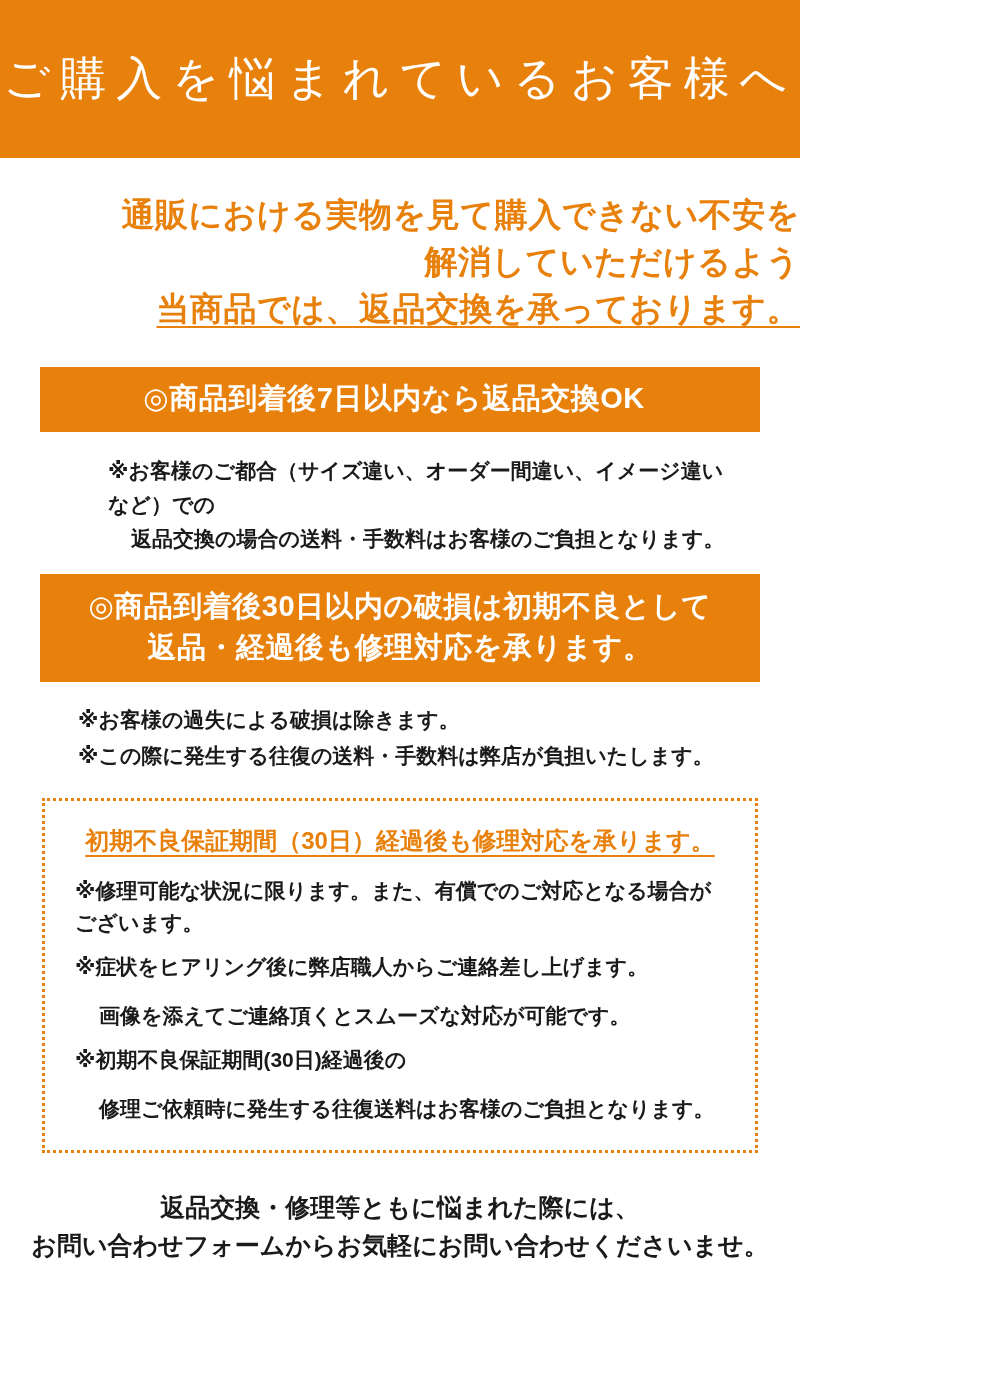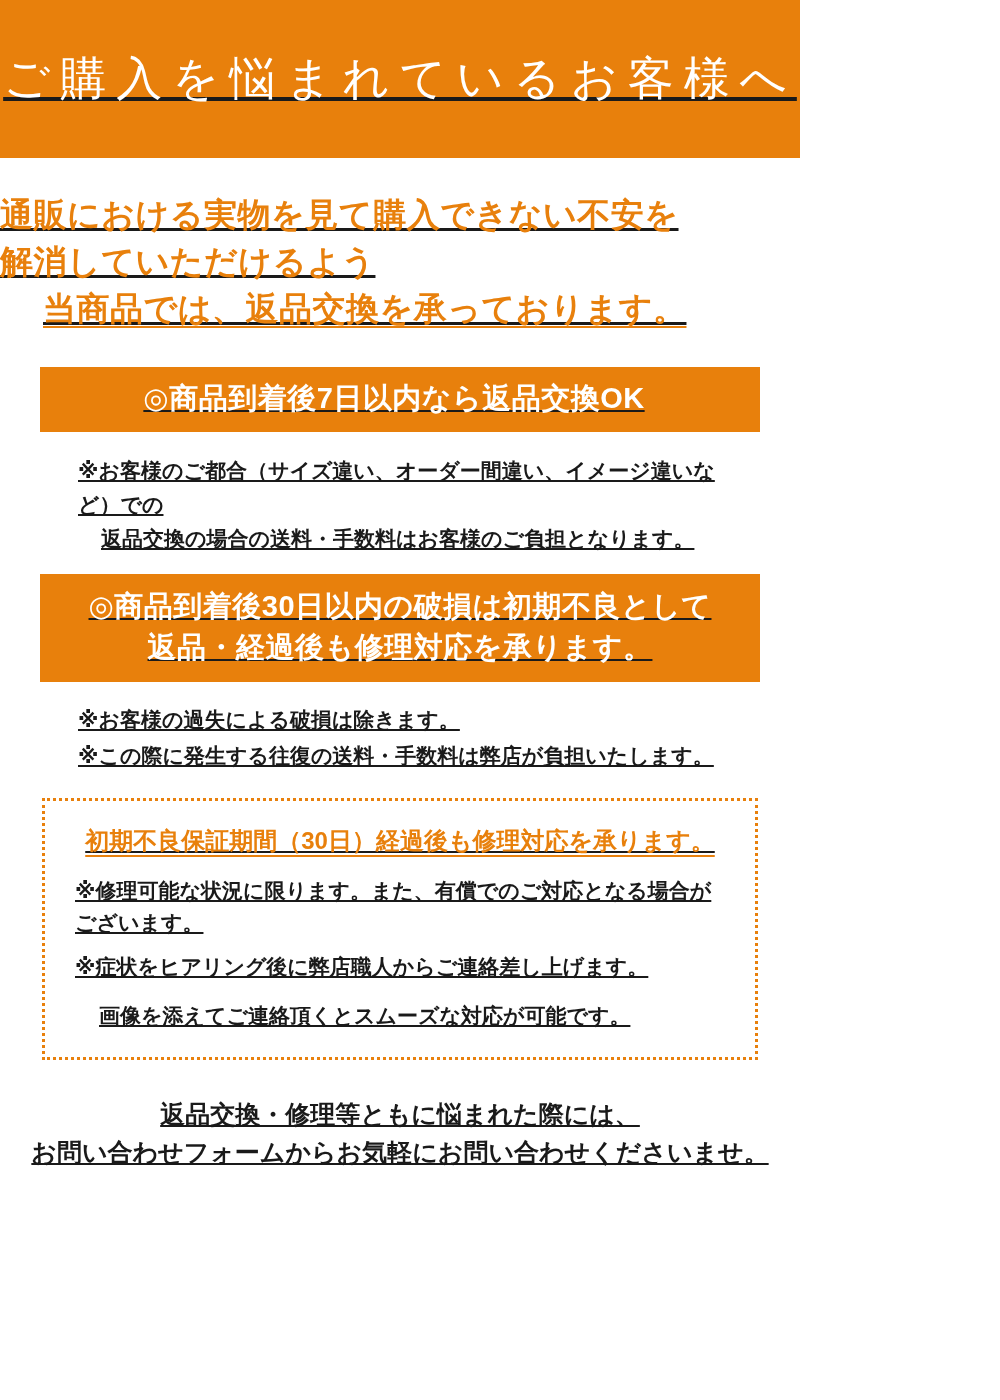--- a/index.html
+++ b/index.html
@@ -13,21 +13,20 @@
     font-family: "Liberation Sans", "DejaVu Sans", sans-serif;
     color: #1a1a1a;
     overflow: hidden;
   }
 
   .page {
     position: relative;
     width: 800px;
     height: 1400px;
     box-sizing: border-box;
-    text-decoration: underline;
   }
 
   
   .header-banner {
     width: 100%;
     height: 158px;
     background: #e8800c;
     display: flex;
     align-items: center;
     justify-content: center;
@@ -37,21 +36,21 @@
     font-size: 46px;
     font-weight: 400;
     letter-spacing: 10px;
     font-family: "Liberation Serif", "DejaVu Serif", serif;
     white-space: nowrap;
   }
 
   
   .intro {
     margin-top: 34px;
-    text-align: left;
+    text-align: right;
     line-height: 1.42;
   }
   .intro-line {
     display: block;
     font-size: 33px;
     font-weight: bold;
     color: #e8800c;
     letter-spacing: 0.5px;
   }
   .intro-line.underlined {
@@ -80,21 +79,21 @@
     padding: 12px 0 14px 0;
     font-size: 29px;
     line-height: 1.42;
   }
   .bar-2 .bar-line {
     display: block;
   }
 
   
   .notes {
-    margin: 22px 70px 0 78px;
+    margin: 22px 70px 0 108px;
     font-size: 21px;
     line-height: 1.62;
     color: #1a1a1a;
     font-weight: bold;
   }
   .notes-2 {
     margin: 20px 70px 0 78px;
     font-size: 21px;
     line-height: 1.72;
     color: #1a1a1a;
@@ -192,20 +191,24 @@
   <div class="dashed-box">
     <div class="dashed-title">初期不良保証期間（30日）経過後も修理対応を承ります。</div>
     <div class="dashed-list">
       <span class="item">
         <span>※修理可能な状況に限ります。また、有償でのご対応となる場合がございます。</span>
       </span>
       <span class="item">
         <span>※症状をヒアリング後に弊店職人からご連絡差し上げます。</span>
         <span class="sub">画像を添えてご連絡頂くとスムーズな対応が可能です。</span>
       </span>
+      <span class="item">
+        <span>※初期不良保証期間(30日)経過後の</span>
+        <span class="sub">修理ご依頼時に発生する往復送料はお客様のご負担となります。</span>
+      </span>
     </div>
   </div>
 
   <div class="footer">
     <span class="f-line">返品交換・修理等ともに悩まれた際には、</span>
     <span class="f-line">お問い合わせフォームからお気軽にお問い合わせくださいませ。</span>
   </div>
 
 </div>
 

